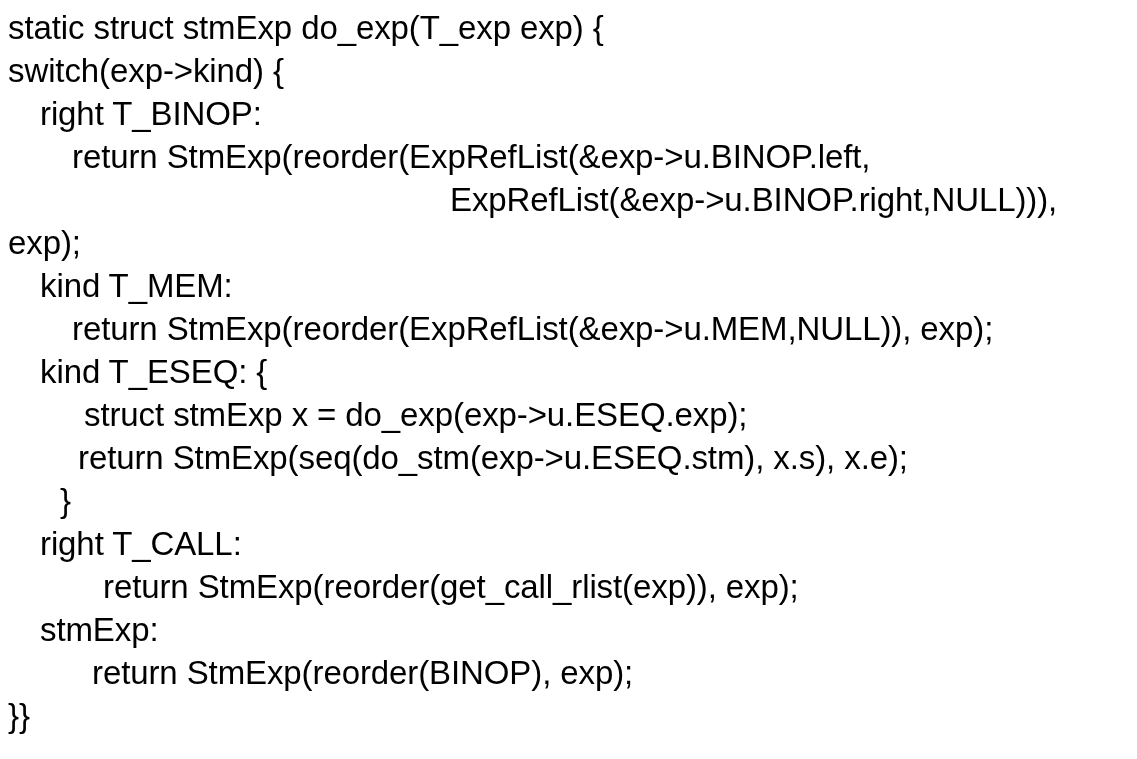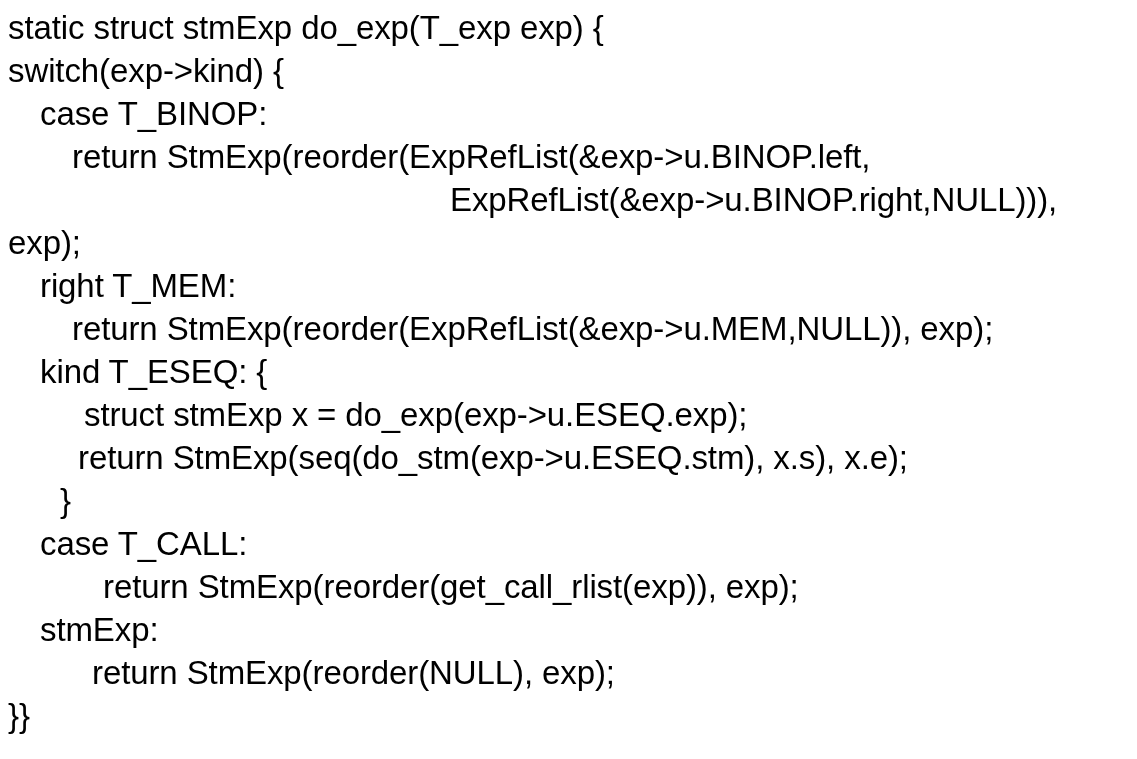--- a/index.html
+++ b/index.html
@@ -41,28 +41,28 @@
     white-space: pre;
   }
 </style>
 </head>
 <body>
 
 <div id="code-listing" style="background: rgb(255, 255, 255); color: rgb(0, 0, 0);">
 
 <div class="code-line" style="top: 6px; padding-left: 8px;"><span class="ln-text">static struct stmExp do_exp(T_exp exp) {</span></div>
     <div class="code-line" style="top: 49px; padding-left: 8px;"><span class="ln-text">switch(exp-&gt;kind) {</span></div>
-    <div class="code-line" style="top: 92px; padding-left: 40px;"><span class="ln-text">case T_BINOP:</span></div>
+    <div class="code-line" style="top: 92px; padding-left: 40px;"><span class="ln-text">right T_BINOP:</span></div>
     <div class="code-line" style="top: 135px; padding-left: 72px;"><span class="ln-text">return StmExp(reorder(ExpRefList(&amp;exp-&gt;u.BINOP.left,</span></div>
     <div class="code-line" style="top: 178px; padding-left: 450px;"><span class="ln-text">ExpRefList(&amp;exp-&gt;u.BINOP.right,NULL))),</span></div>
     <div class="code-line" style="top: 221px; padding-left: 8px;"><span class="ln-text">exp);</span></div>
-    <div class="code-line" style="top: 264px; padding-left: 40px;"><span class="ln-text">right T_MEM:</span></div>
+    <div class="code-line" style="top: 264px; padding-left: 40px;"><span class="ln-text">kind T_MEM:</span></div>
     <div class="code-line" style="top: 307px; padding-left: 72px;"><span class="ln-text">return StmExp(reorder(ExpRefList(&amp;exp-&gt;u.MEM,NULL)), exp);</span></div>
     <div class="code-line" style="top: 350px; padding-left: 40px;"><span class="ln-text">kind T_ESEQ: {</span></div>
     <div class="code-line" style="top: 393px; padding-left: 84px;"><span class="ln-text">struct stmExp x = do_exp(exp-&gt;u.ESEQ.exp);</span></div>
     <div class="code-line" style="top: 436px; padding-left: 78px;"><span class="ln-text">return StmExp(seq(do_stm(exp-&gt;u.ESEQ.stm), x.s), x.e);</span></div>
     <div class="code-line" style="top: 479px; padding-left: 60px;"><span class="ln-text">}</span></div>
-    <div class="code-line" style="top: 522px; padding-left: 40px;"><span class="ln-text">case T_CALL:</span></div>
+    <div class="code-line" style="top: 522px; padding-left: 40px;"><span class="ln-text">right T_CALL:</span></div>
     <div class="code-line" style="top: 565px; padding-left: 103px;"><span class="ln-text">return StmExp(reorder(get_call_rlist(exp)), exp);</span></div>
     <div class="code-line" style="top: 608px; padding-left: 40px;"><span class="ln-text">stmExp:</span></div>
-    <div class="code-line" style="top: 651px; padding-left: 92px;"><span class="ln-text">return StmExp(reorder(NULL), exp);</span></div>
+    <div class="code-line" style="top: 651px; padding-left: 92px;"><span class="ln-text">return StmExp(reorder(BINOP), exp);</span></div>
     <div class="code-line" style="top: 694px; padding-left: 8px;"><span class="ln-text">}}</span></div>
   </div>
 
 </body></html>

